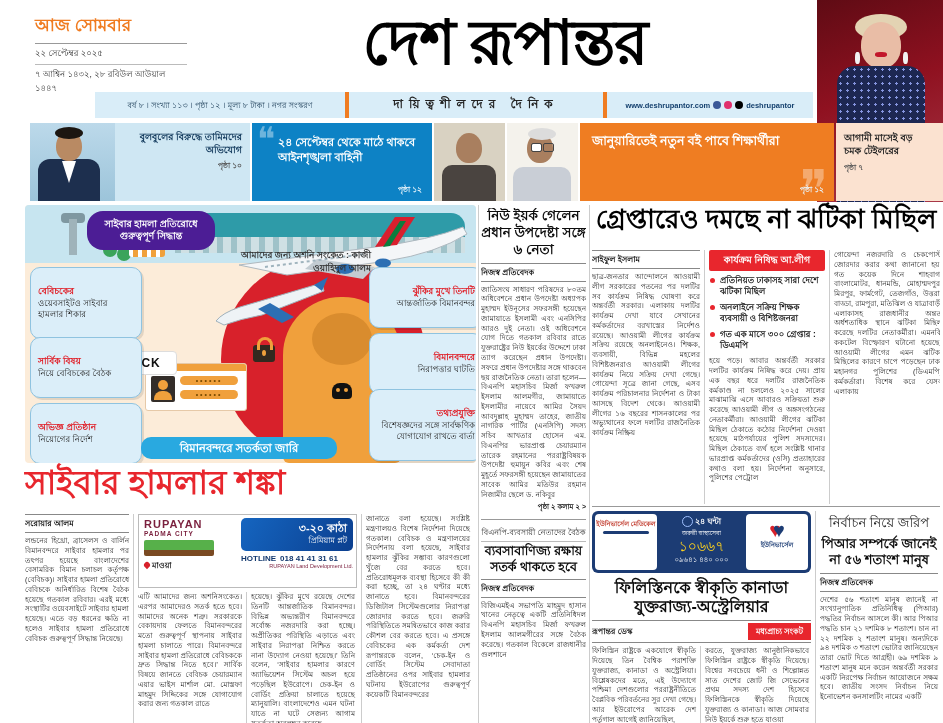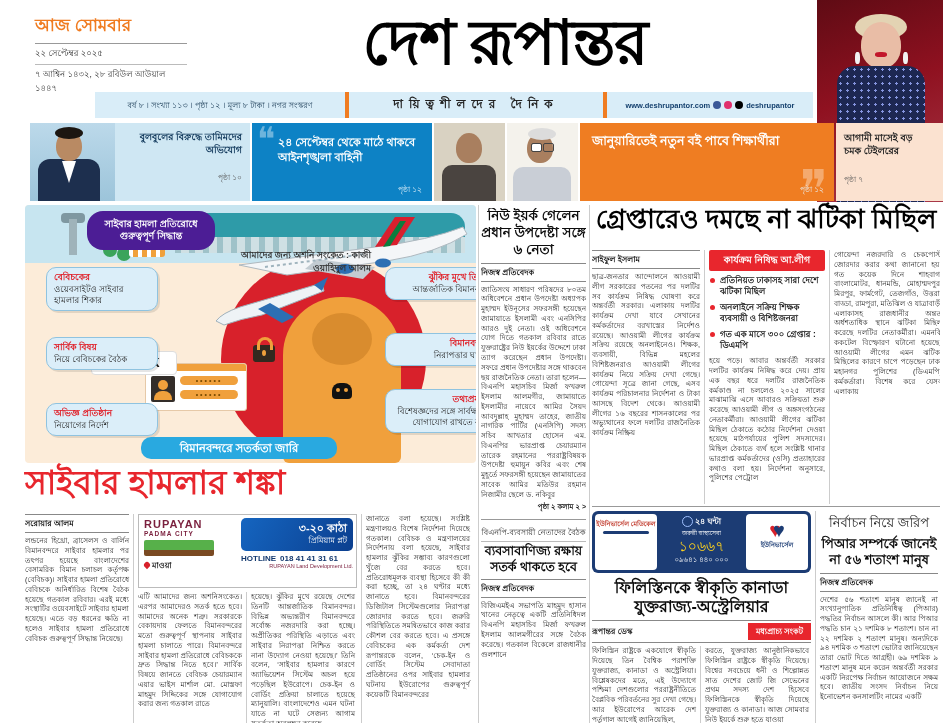--- a/index.html
+++ b/index.html
@@ -24,21 +24,21 @@
   .strip .obar{width:4px;height:26px;background:#f07c21;flex:none;}
   .strip .seg2{flex:1;text-align:center;font-weight:bold;font-size:12px;letter-spacing:6px;color:#222;}
   .strip .seg3{width:206px;display:flex;align-items:center;justify-content:center;gap:3px;font-size:7.5px;color:#14406e;font-weight:bold;}
   .sic{width:8px;height:8px;border-radius:50%;display:inline-block;}
   
   #teasers{left:30px;top:123px;width:883px;height:78px;display:flex;gap:2px;}
   .tz{position:relative;overflow:hidden;flex:none;}
   .tz1{width:220px;background:#cfe7f3;display:flex;}
   .ph{position:relative;flex:none;}
   .tz1 .txt{flex:1;text-align:right;padding:8px 8px 0 0;font-weight:bold;font-size:9.5px;color:#12395c;line-height:1.35;}
-  .pg{font-size:7.5px;color:#555;font-weight:normal;margin-top:16px;}
+  .pg{font-size:7.5px;color:#555;font-weight:bold;margin-top:4px;}
   .tz2{width:180px;background:#0d82c5;color:#fff;}
   .q-open{position:absolute;left:5px;top:-4px;font-size:34px;color:rgba(255,255,255,.4);font-family:"Liberation Serif",serif;}
   .tz2 .txt{padding:12px 8px 0 26px;font-weight:bold;font-size:11px;line-height:1.35;}
   .tz2 .pg,.tz3 .pg{position:absolute;right:10px;bottom:5px;color:#e8f4fb;}
   .tzp{width:71px;}
   .tz3{width:254px;background:#ef7d22;color:#fff;}
   .tz3 .txt{padding:10px 12px 0 12px;font-weight:bold;font-size:12.5px;line-height:1.3;}
   .q-close{position:absolute;right:6px;bottom:-18px;font-size:52px;color:rgba(255,255,255,.35);font-family:"Liberation Serif",serif;}
   .tz4{width:119px;background:#fbe2d0;}
   .tz4 .txt{padding:9px 0 0 8px;width:72px;font-weight:bold;font-size:9.5px;color:#222;line-height:1.35;}
@@ -71,21 +71,21 @@
   .login .av:before{content:"";position:absolute;left:7px;top:4px;width:10px;height:10px;border-radius:50%;background:#f0a03c;}
   .login .av:after{content:"";position:absolute;left:3px;top:15px;width:18px;height:9px;border-radius:8px 8px 0 0;background:#f0a03c;}
   .pill{position:absolute;left:34px;width:58px;height:9px;background:#f0a03c;border-radius:6px;color:#7a4b00;
         font-size:7px;line-height:9px;text-align:center;letter-spacing:2px;font-weight:bold;}
   .attack{position:absolute;left:66px;top:146px;width:84px;height:22px;background:#fff;border:1px solid #ddd;border-radius:4px;
           font-weight:bold;font-size:12px;letter-spacing:1px;text-align:center;line-height:22px;color:#111;z-index:4;}
   .lock{position:absolute;left:228px;top:140px;width:22px;height:17px;background:#33291f;border-radius:3px;z-index:4;}
   .lock:before{content:"";position:absolute;left:4px;top:-8px;width:10px;height:10px;border:3px solid #f0a03c;border-bottom:none;border-radius:8px 8px 0 0;}
   .lock:after{content:"";position:absolute;left:9px;top:5px;width:4px;height:6px;border-radius:50%;background:#f0a03c;}
   .callout{position:absolute;background:#dbeef9;border:1px solid #8fc3e0;border-radius:10px;box-shadow:2px 2px 0 rgba(0,0,0,.1);
-           padding:4px 7px;font-size:8.5px;line-height:1.3;color:#222;z-index:6;margin-left:16px;}
+           padding:18px 7px;font-size:8.5px;line-height:1.3;color:#222;z-index:6;}
   .callout .lead{color:#e01f28;font-weight:bold;font-size:9px;display:block;}
   .cl{left:5px;width:96px;}
   .cr{left:344px;width:98px;text-align:right;}
   .quote-t{position:absolute;left:196px;top:44px;width:150px;text-align:right;font-size:9px;font-weight:600;color:#333;line-height:1.45;z-index:5;}
   .bstrip{position:absolute;left:116px;top:232px;width:196px;height:22px;background:#29a9e0;border-radius:10px;color:#fff;
           font-weight:bold;font-size:11.5px;text-align:center;line-height:22px;z-index:6;}
   
   .red-head{left:25px;top:466px;width:451px;font-weight:800;font-size:33px;line-height:1.05;color:#e8262d;}
   .vline{width:1px;background:#ccc;}
   .gut{width:1px;background:#ccc;margin:0 4px;flex:none;}

